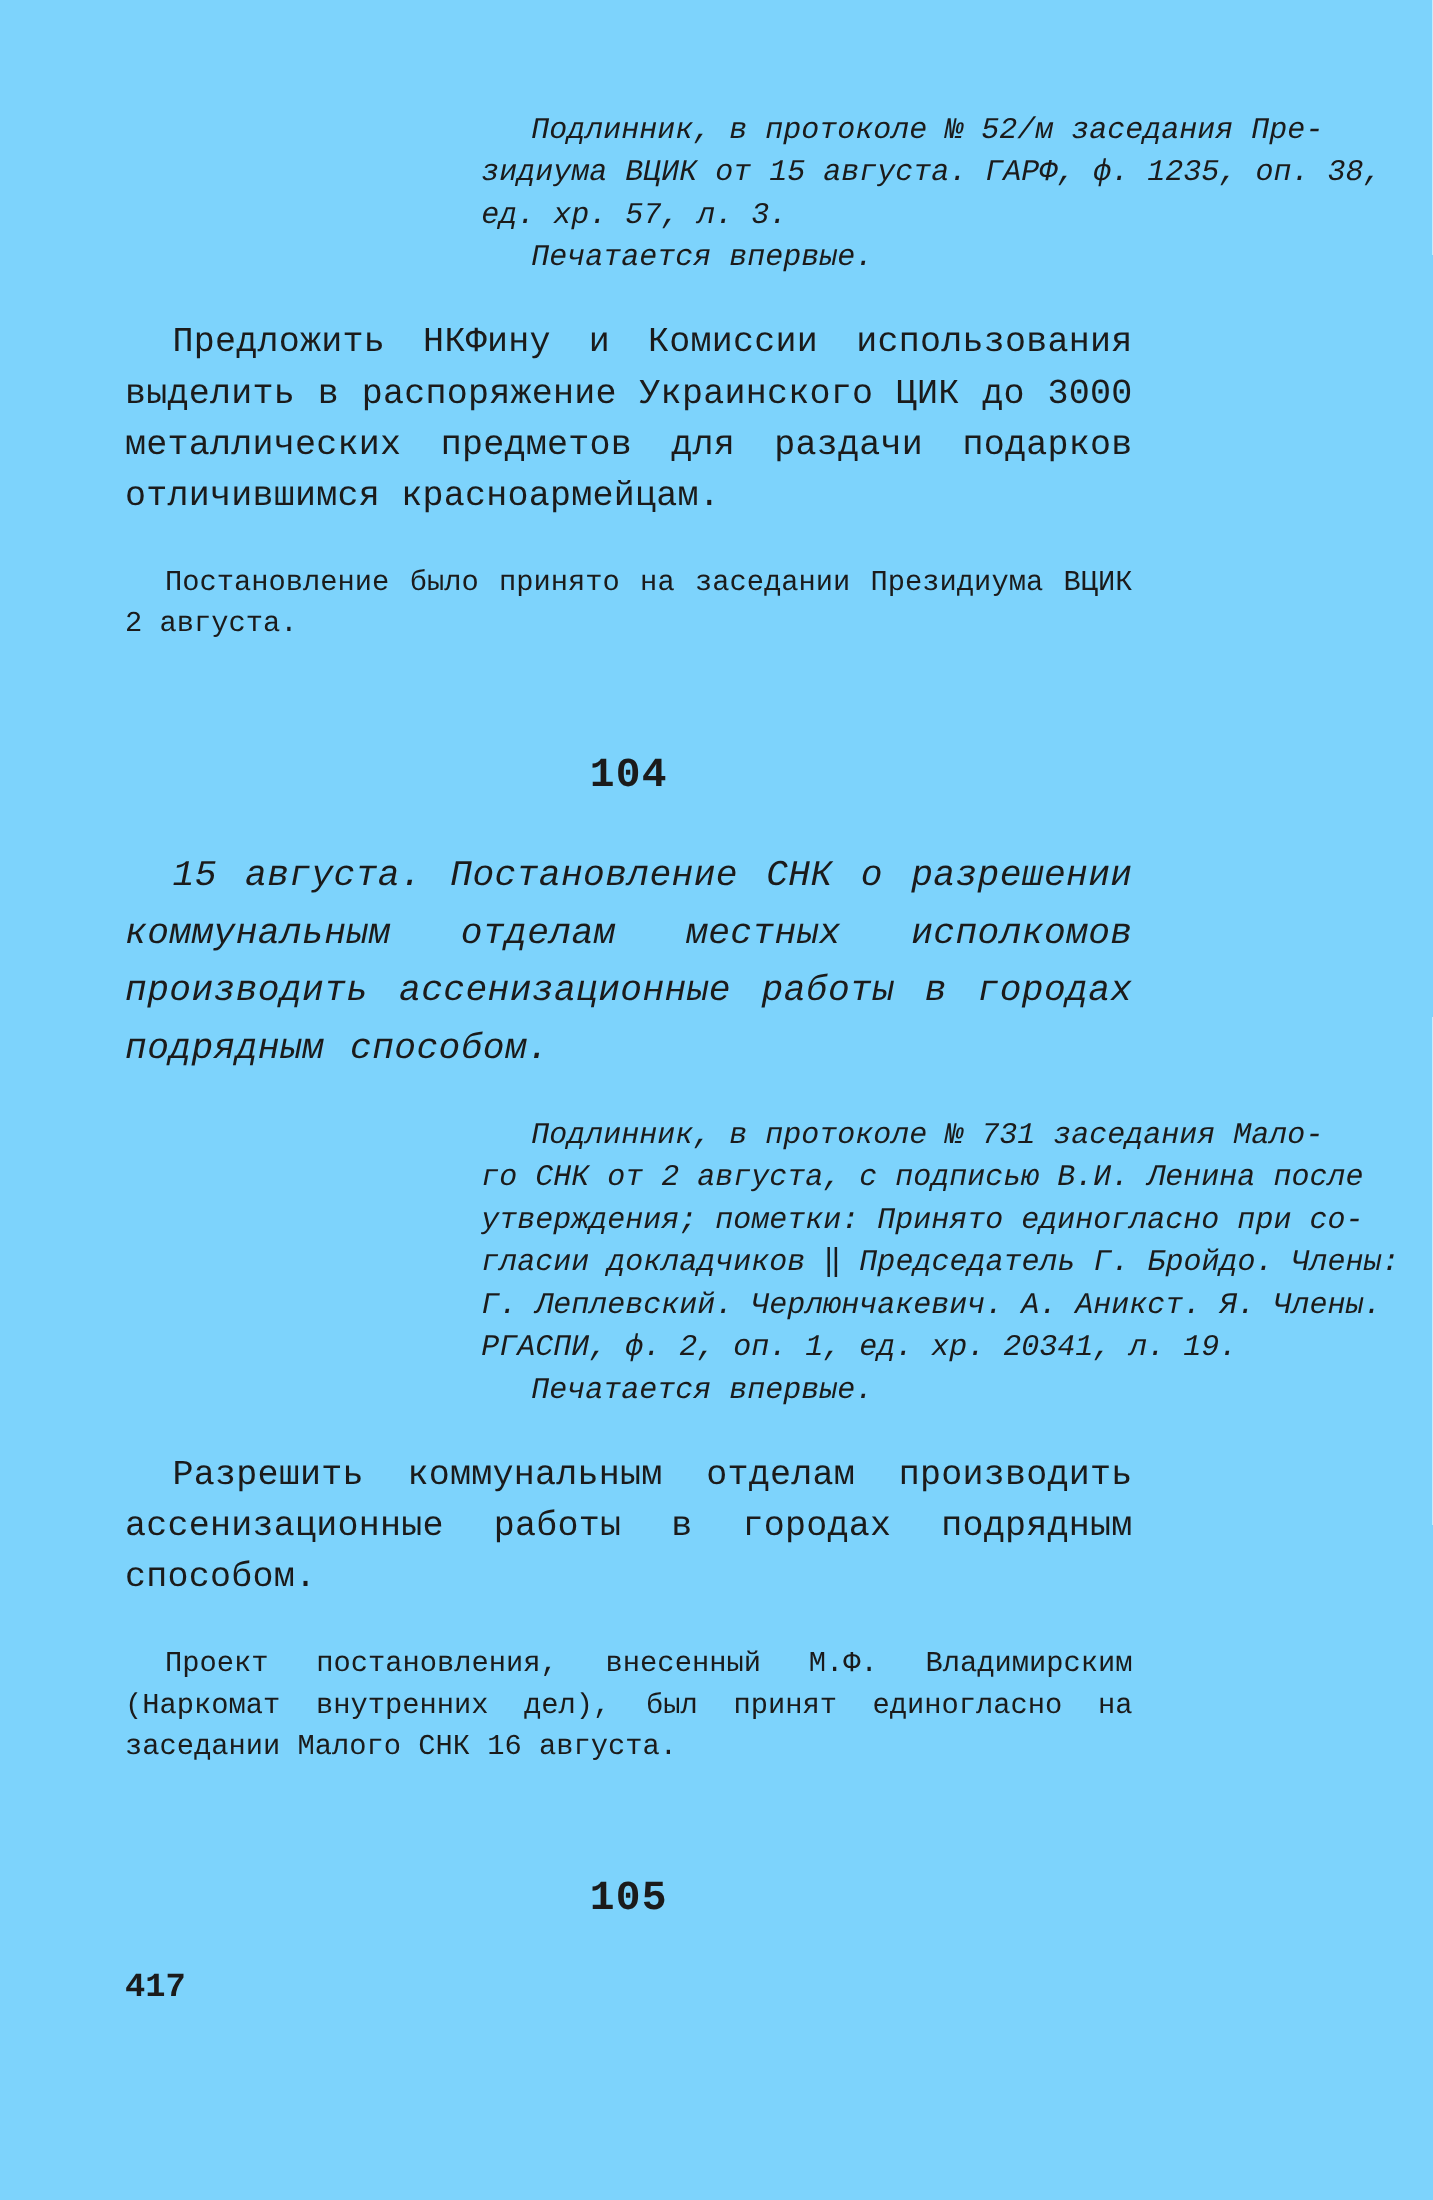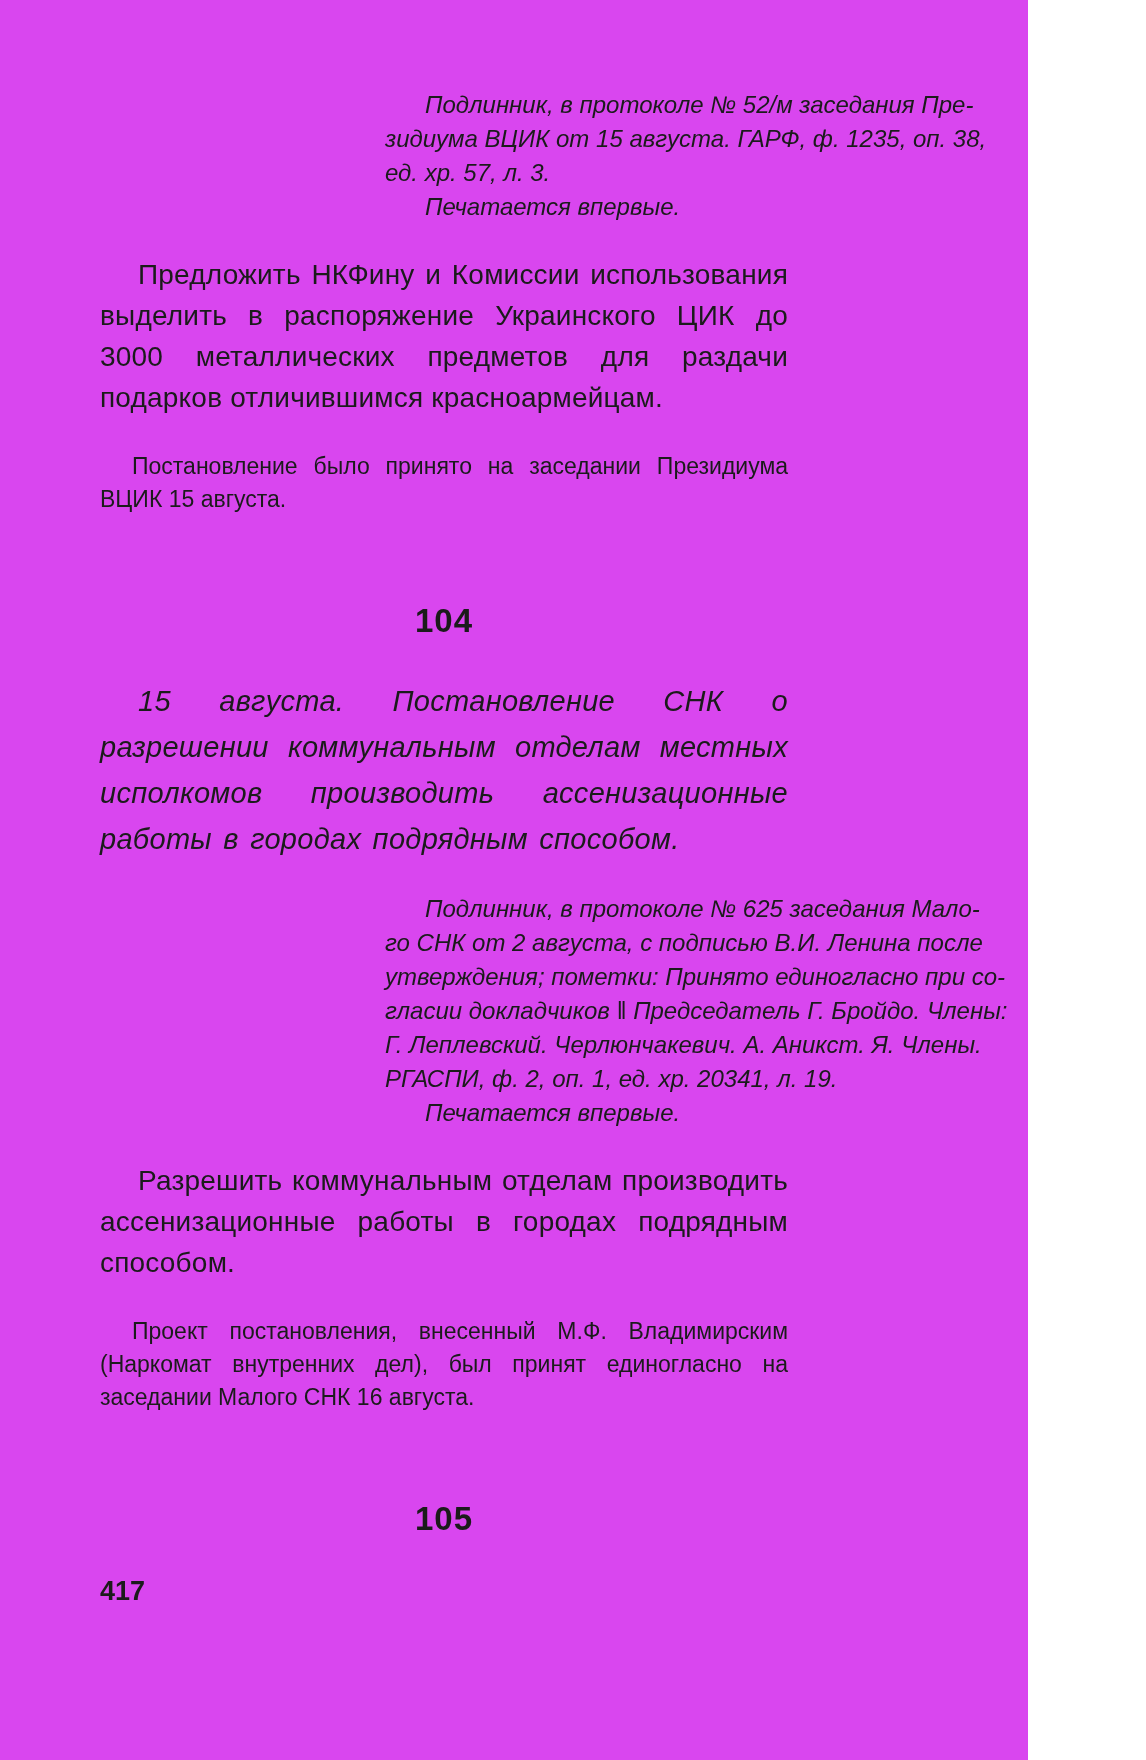--- a/index.html
+++ b/index.html
@@ -2,27 +2,27 @@
 <html lang="ru"><head>
 <meta charset="utf-8">
 <style>
   html, body {
     margin: 0;
     padding: 0;
     background: #ffffff;
   }
   .page {
     position: relative;
-    width: 1028px;
+    width: 1146px;
     height: 1760px;
     box-sizing: border-box;
     padding: 88px 240px 0 100px;
-    background: #d946ef;
+    background: #7dd3fc;
     color: #1b1b1b;
-    font-family: Liberation Sans, sans-serif;
+    font-family: Liberation Mono, monospace;
     overflow: hidden;
   }
   .citation {
     margin: 0 0 30px 285px;
     font-style: italic;
     font-size: 24px;
     line-height: 34px;
     text-align: left;
   }
   .cite-line { white-space: nowrap; }
@@ -72,28 +72,28 @@
 <main class="page">
 
   <section>
     <div class="citation">
       <div class="cite-line ind">Подлинник, в протоколе № 52/м заседания Пре-</div>
       <div class="cite-line">зидиума ВЦИК от 15 августа. ГАРФ, ф. 1235, оп. 38,</div>
       <div class="cite-line">ед. хр. 57, л. 3.</div>
       <div class="cite-line ind">Печатается впервые.</div>
     </div>
     <p class="body-par">Предложить НКФину и Комиссии использования выделить в распоряжение Украинского ЦИК до 3000 металлических предметов для раздачи подарков отличившимся красноармейцам.</p>
-    <p class="note">Постановление было принято на заседании Президиума ВЦИК 15 августа.</p>
+    <p class="note">Постановление было принято на заседании Президиума ВЦИК 2 августа.</p>
   </section>
 
   <section>
     <h2 class="doc-number">104</h2>
     <p class="doc-title">15 августа. Постановление СНК о разрешении коммунальным отделам местных исполкомов производить ассенизационные работы в городах подрядным способом.</p>
     <div class="citation">
-      <div class="cite-line ind">Подлинник, в протоколе № 625 заседания Мало-</div>
+      <div class="cite-line ind">Подлинник, в протоколе № 731 заседания Мало-</div>
       <div class="cite-line">го СНК от 2 августа, с подписью В.И. Ленина после</div>
       <div class="cite-line">утверждения; пометки: Принято единогласно при со-</div>
       <div class="cite-line">гласии докладчиков ‖ Председатель Г. Бройдо. Члены:</div>
       <div class="cite-line">Г. Леплевский. Черлюнчакевич. А. Аникст. Я. Члены.</div>
       <div class="cite-line">РГАСПИ, ф. 2, оп. 1, ед. хр. 20341, л. 19.</div>
       <div class="cite-line ind">Печатается впервые.</div>
     </div>
     <p class="body-par">Разрешить коммунальным отделам производить ассенизационные работы в городах подрядным способом.</p>
     <p class="note">Проект постановления, внесенный М.Ф. Владимирским (Наркомат внутренних дел), был принят единогласно на заседании Малого СНК 16 августа.</p>
   </section>

